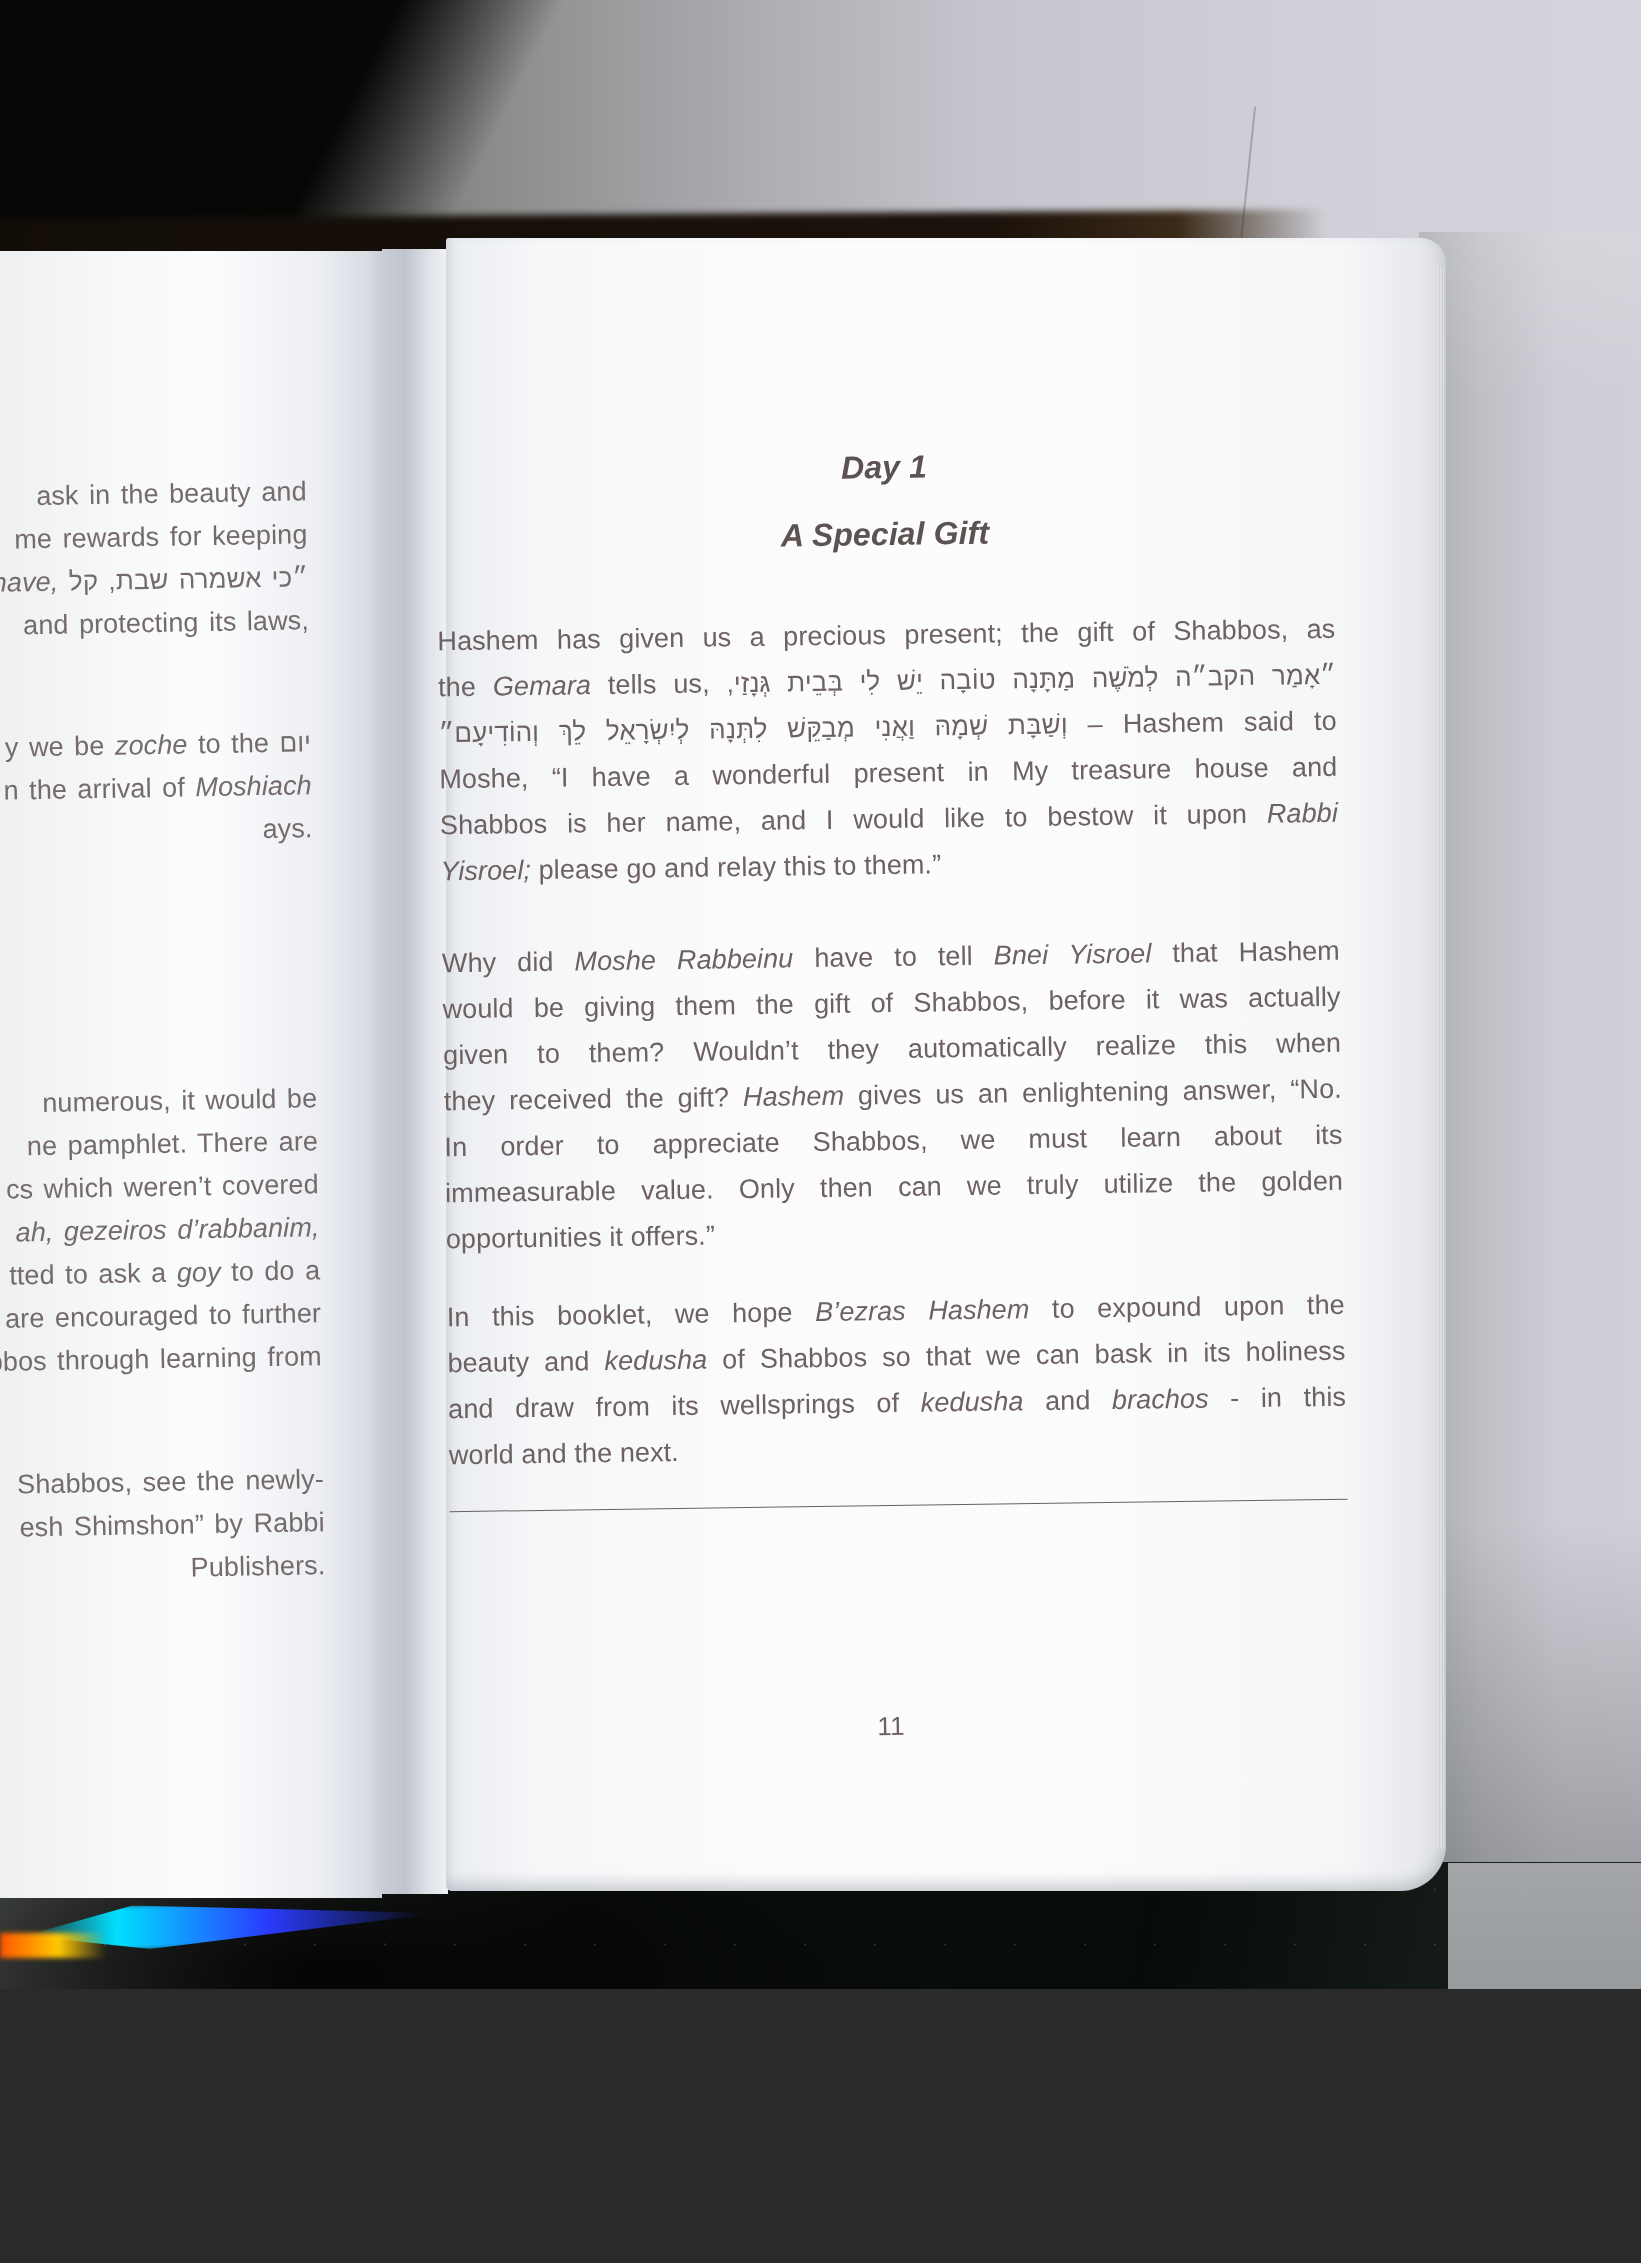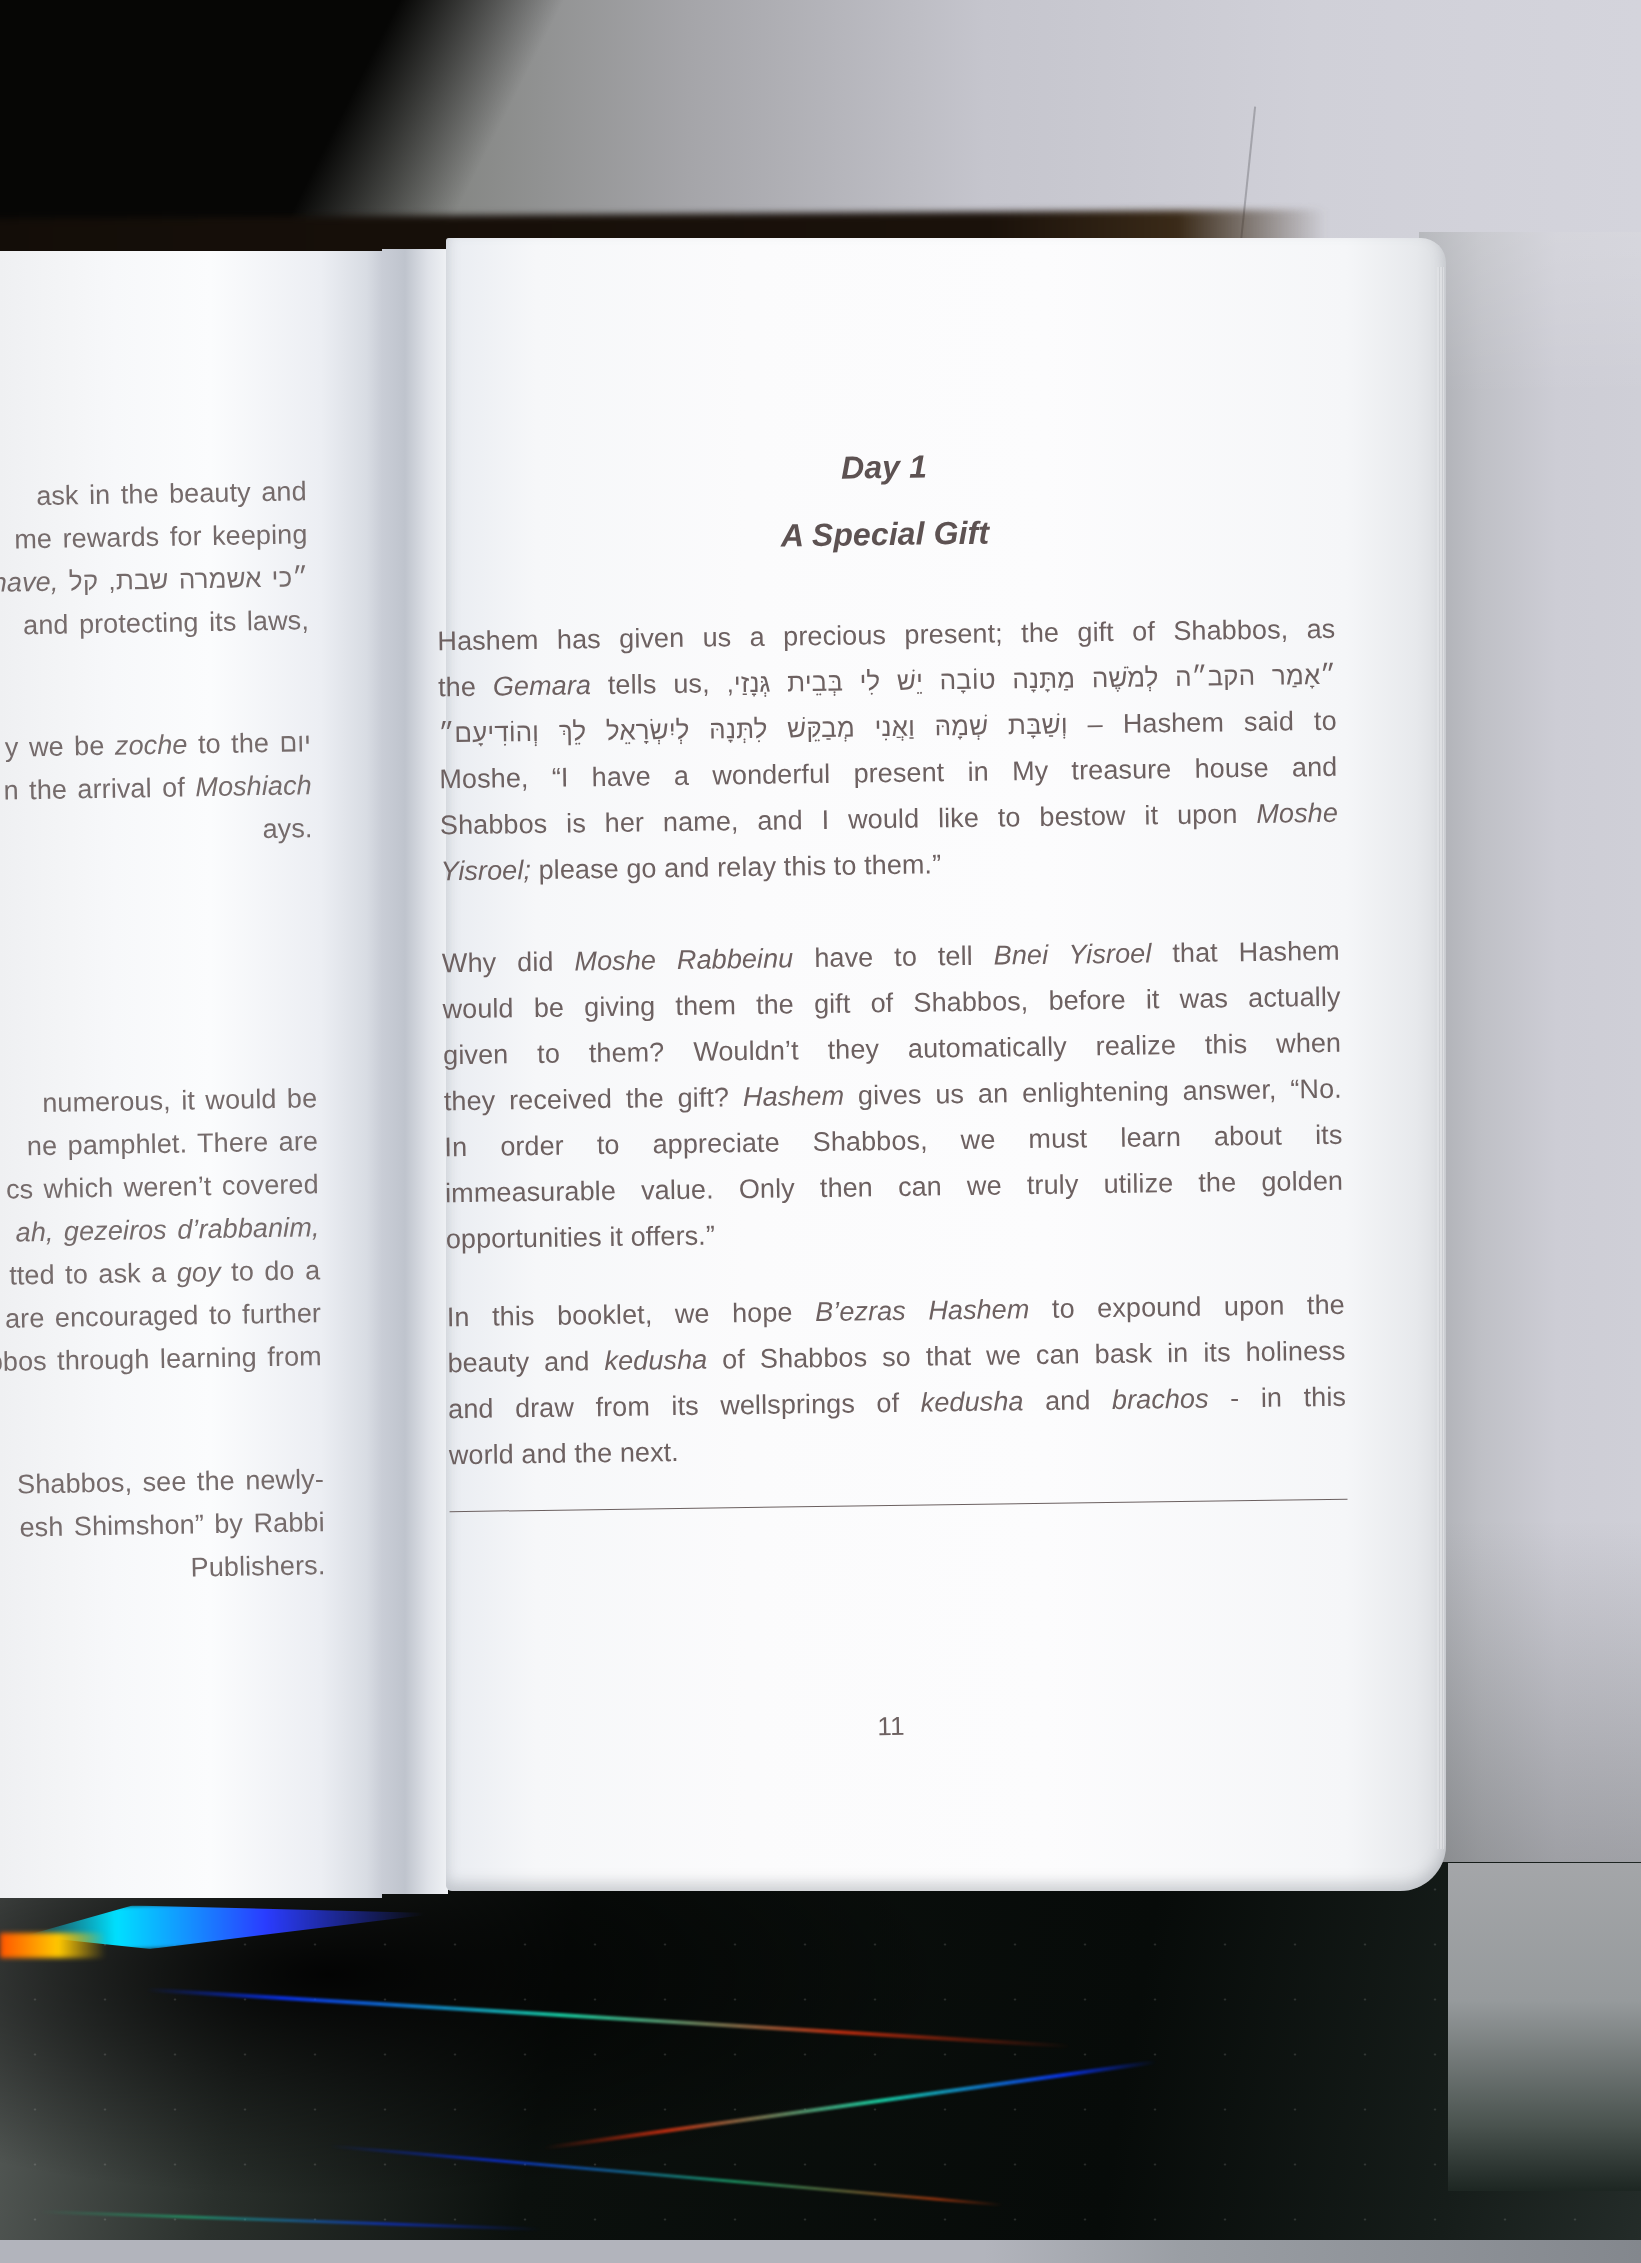--- a/index.html
+++ b/index.html
@@ -1,16 +1,16 @@
 <!DOCTYPE html>
 <html><head>
 <meta charset="utf-8">
 <style>
   html,body{margin:0;padding:0;background:#2a2a2a;}
-  .scan{position:relative;width:1641px;height:2263px;overflow:hidden;
+  .scan{position:relative;width:1641px;height:1989px;overflow:hidden;
         font-family:"Liberation Sans","DejaVu Sans",sans-serif;background:#c9c9d1;}
 
   
   .bg-top{position:absolute;left:0;top:0;width:1641px;height:257px;
     background:linear-gradient(90deg,#5f625c 0%,#7d7f7b 24%,#a5a5a9 42%,#c5c5cd 60%,#d0d0d8 80%,#d4d4dc 100%);}
   .black-wedge{position:absolute;left:-19.3px;top:-19.3px;width:676px;height:290px;
     background:linear-gradient(117deg,#060605 52%,rgba(6,6,5,0) 72%);}
   .dark-band{position:absolute;left:-11.6px;top:214px;width:1352px;height:46px;
     background:linear-gradient(90deg,#130d08 0%,#1a110a 74%,#3a2a18 88%,rgba(26,17,10,0) 99%);
     filter:blur(3.9px);transform:rotate(-0.4deg);}
@@ -139,21 +139,21 @@
   </div>
 
   <div class="rp-content">
     <div class="h-day">Day 1</div>
     <div class="h-title">A Special Gift</div>
     <div class="para1">
         <div class="jline"><span class="ltr">Hashem has given us a precious present; the gift of Shabbos, as</span></div>
         <div class="jline"><span class="ltr">the <i>Gemara</i> tells us, <span class="heb" dir="rtl">״אָמַר הקב״ה לְמֹשֶׁה מַתָּנָה טוֹבָה יֵשׁ לִי בְּבֵית גְּנָזַי,</span></span></div>
         <div class="jline"><span class="ltr"><span class="heb" dir="rtl">וְשַׁבָּת שְׁמָהּ וַאֲנִי מְבַקֵּשׁ לִתְּנָהּ לְיִשְׂרָאֵל לֵךְ וְהוֹדִיעָם״</span> – Hashem said to</span></div>
         <div class="jline"><span class="ltr">Moshe, “I have a wonderful present in My treasure house and</span></div>
-        <div class="jline"><span class="ltr">Shabbos is her name, and I would like to bestow it upon <i>Moshe</i></span></div>
+        <div class="jline"><span class="ltr">Shabbos is her name, and I would like to bestow it upon <i>Rabbi</i></span></div>
         <div class="jline last"><span class="ltr"><i>Yisroel;</i> please go and relay this to them.”</span></div>
       </div>
     <div class="para2">
         <div class="jline"><span class="ltr">Why did <i>Moshe Rabbeinu</i> have to tell <i>Bnei Yisroel</i> that Hashem</span></div>
         <div class="jline"><span class="ltr">would be giving them the gift of Shabbos, before it was actually</span></div>
         <div class="jline"><span class="ltr">given to them? Wouldn’t they automatically realize this when</span></div>
         <div class="jline"><span class="ltr">they received the gift? <i>Hashem</i> gives us an enlightening answer, “No.</span></div>
         <div class="jline"><span class="ltr">In order to appreciate Shabbos, we must learn about its</span></div>
         <div class="jline"><span class="ltr">immeasurable value. Only then can we truly utilize the golden</span></div>
         <div class="jline last"><span class="ltr">opportunities it offers.”</span></div>

